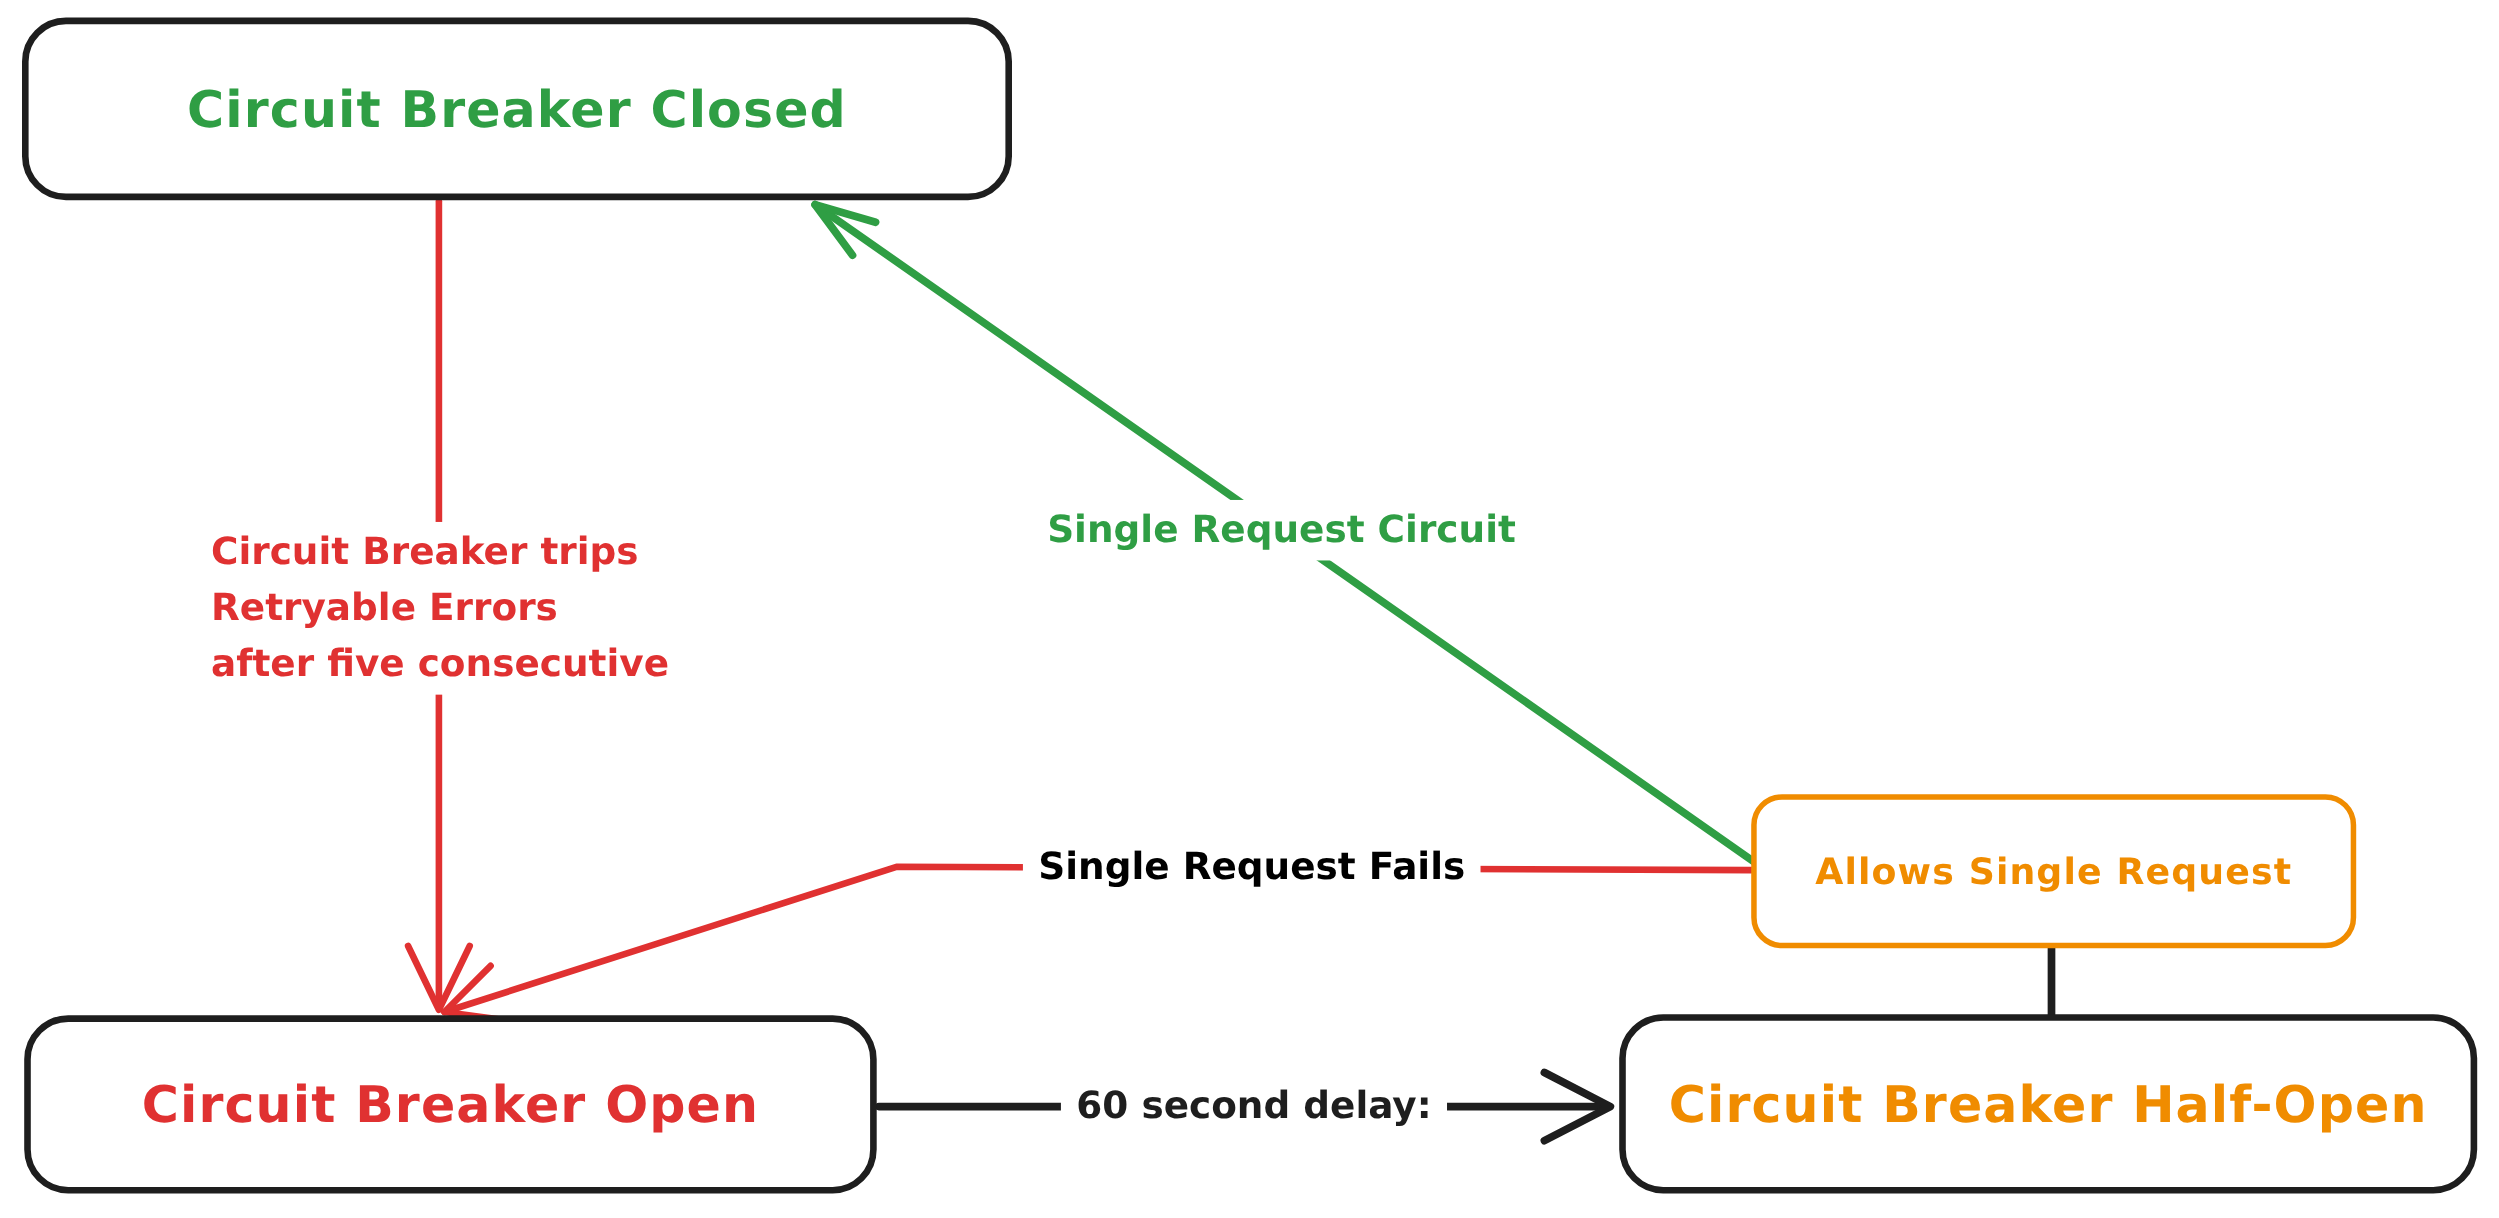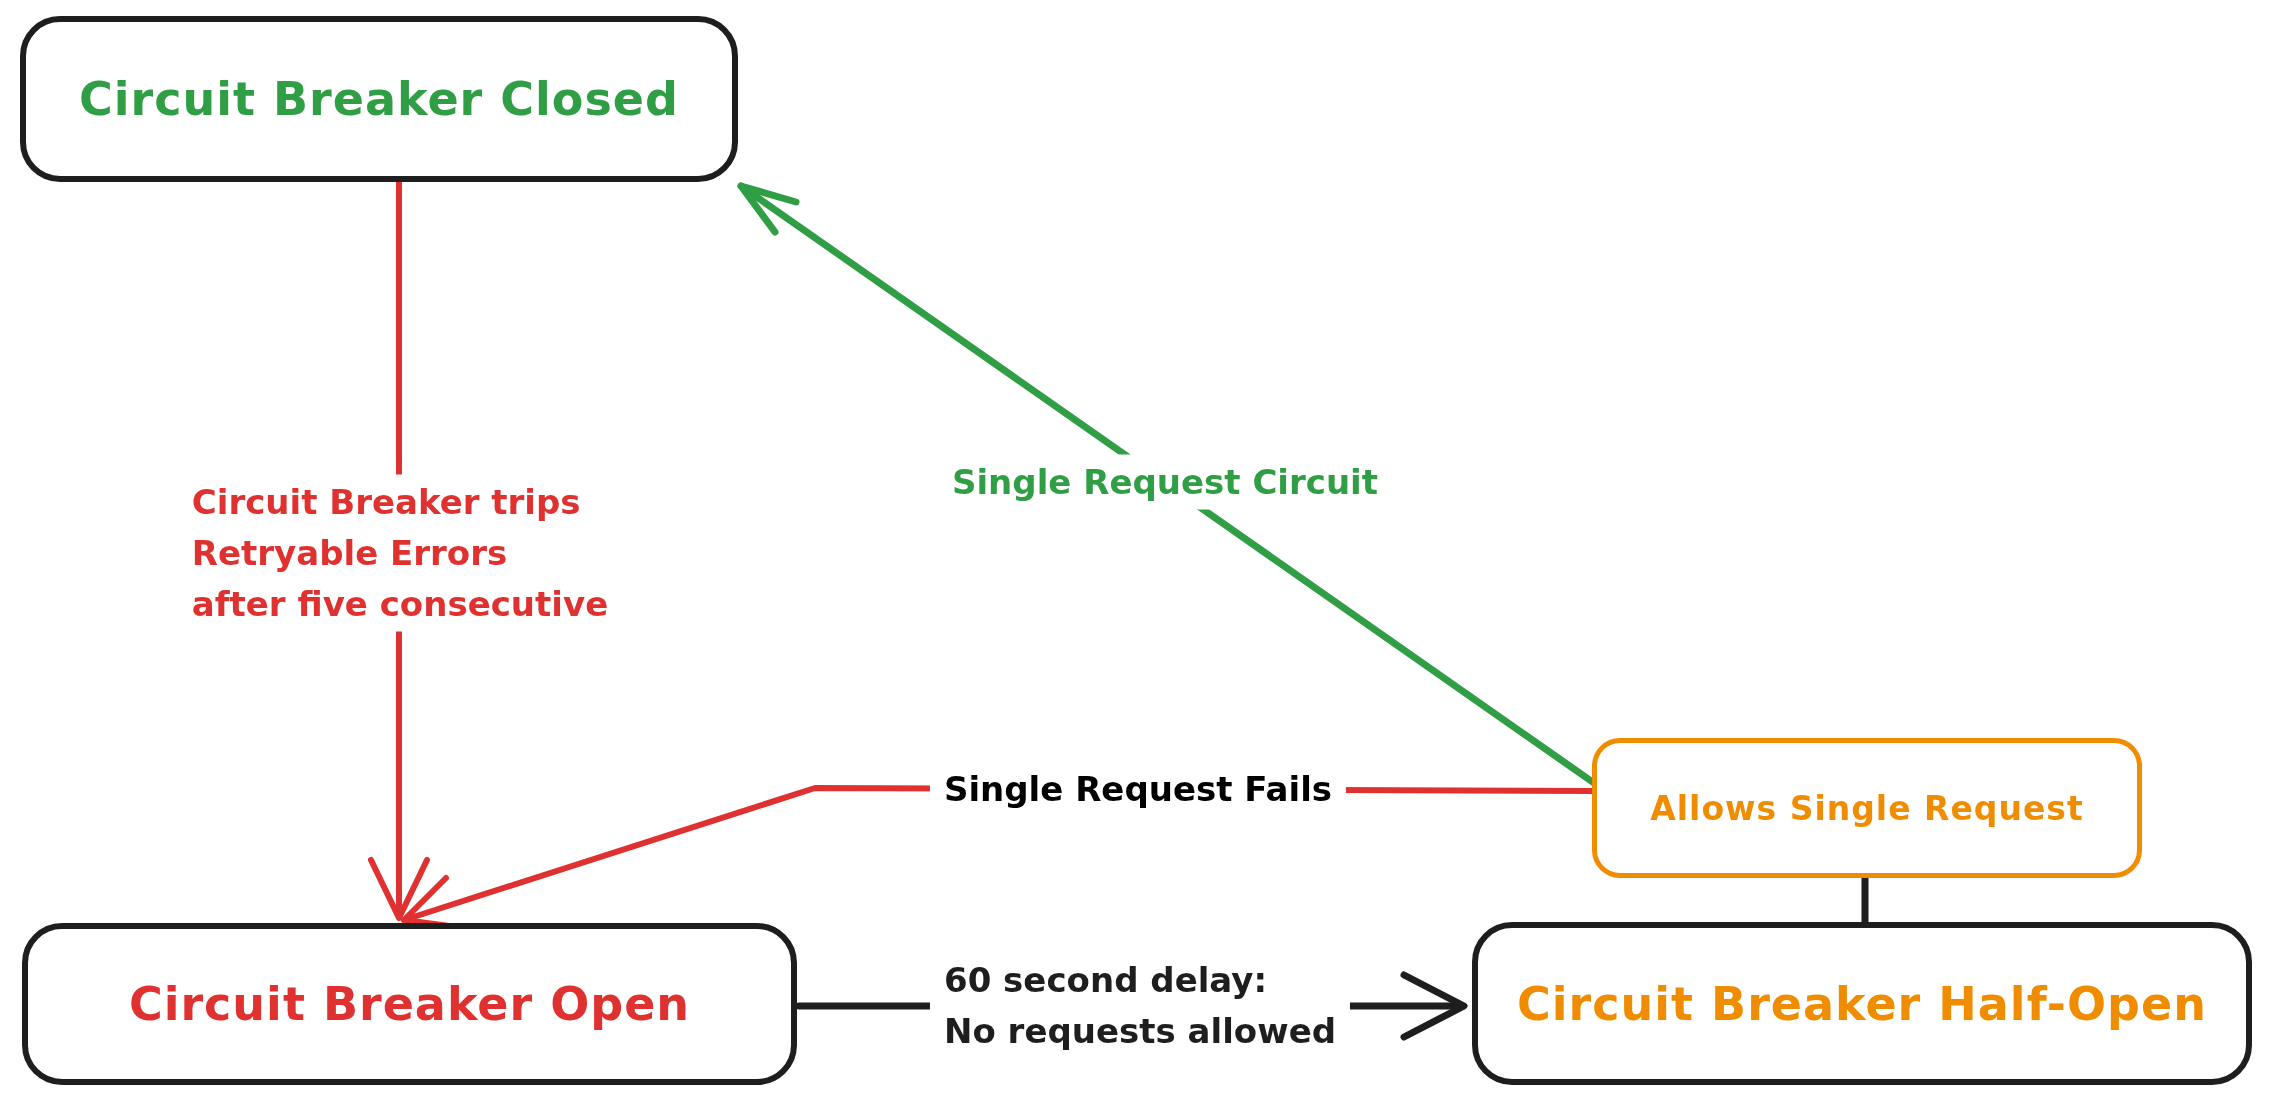--- a/index.html
+++ b/index.html
@@ -34,21 +34,20 @@
   }
   .node .node-label {
     font-size: 46px;
     font-weight: bold;
     letter-spacing: 1px;
     white-space: nowrap;
   }
   .node.allows {
     border-width: 5px;
     border-radius: 28px;
-    margin-top: 16px;
   }
   .node.allows .node-label {
     font-size: 33px;
   }
   .edge-label {
     position: absolute;
     transform: translate(-50%, -50%);
     background: #ffffff;
     font-size: 34px;
     font-weight: bold;
@@ -83,21 +82,21 @@
     </g>
 
     <g>
       <line x1="799" y1="1006" x2="1462" y2="1006" stroke-width="7" style="stroke: rgb(30, 30, 30);"></line>
       <polyline points="1404,975 1464,1006 1404,1037" stroke-width="7" style="stroke: rgb(30, 30, 30);"></polyline>
     </g>
 
     <line x1="1865" y1="858" x2="1865" y2="925" stroke-width="7" style="stroke: rgb(30, 30, 30);"></line>
   </svg>
 
-  <div class="node" style="left:20px; top:16px; width:718px; height:166px;">
+  <div class="node" style="left:20px; top:16px; width:900px; height:166px;">
     <span class="node-label" style="color: rgb(47, 158, 68);">Circuit Breaker Closed</span>
   </div>
 
   <div class="node" style="left:1472px; top:922px; width:780px; height:163px;">
     <span class="node-label" style="color: rgb(240, 140, 0);">Circuit Breaker Half-Open</span>
   </div>
 
   <div class="node" style="left:22px; top:923px; width:775px; height:162px;">
     <span class="node-label" style="color: rgb(224, 49, 49);">Circuit Breaker Open</span>
   </div>
@@ -111,16 +110,15 @@
     <span>Retryable Errors</span>
     <span>after five consecutive</span>
   </div>
 
   <div class="edge-label" style="left: 1165px; top: 482px; color: rgb(47, 158, 68);">Single Request Circuit</div>
 
   <div class="edge-label" style="left: 1138px; top: 789px; color: #000000;">Single Request Fails</div>
 
   <div class="edge-label" style="left: 1140px; top: 1006px; color: rgb(30, 30, 30);">
     <span>60 second delay:</span>
-    <span>No requests allowed</span>
   </div>
 
 </div>
 
 </body></html>

